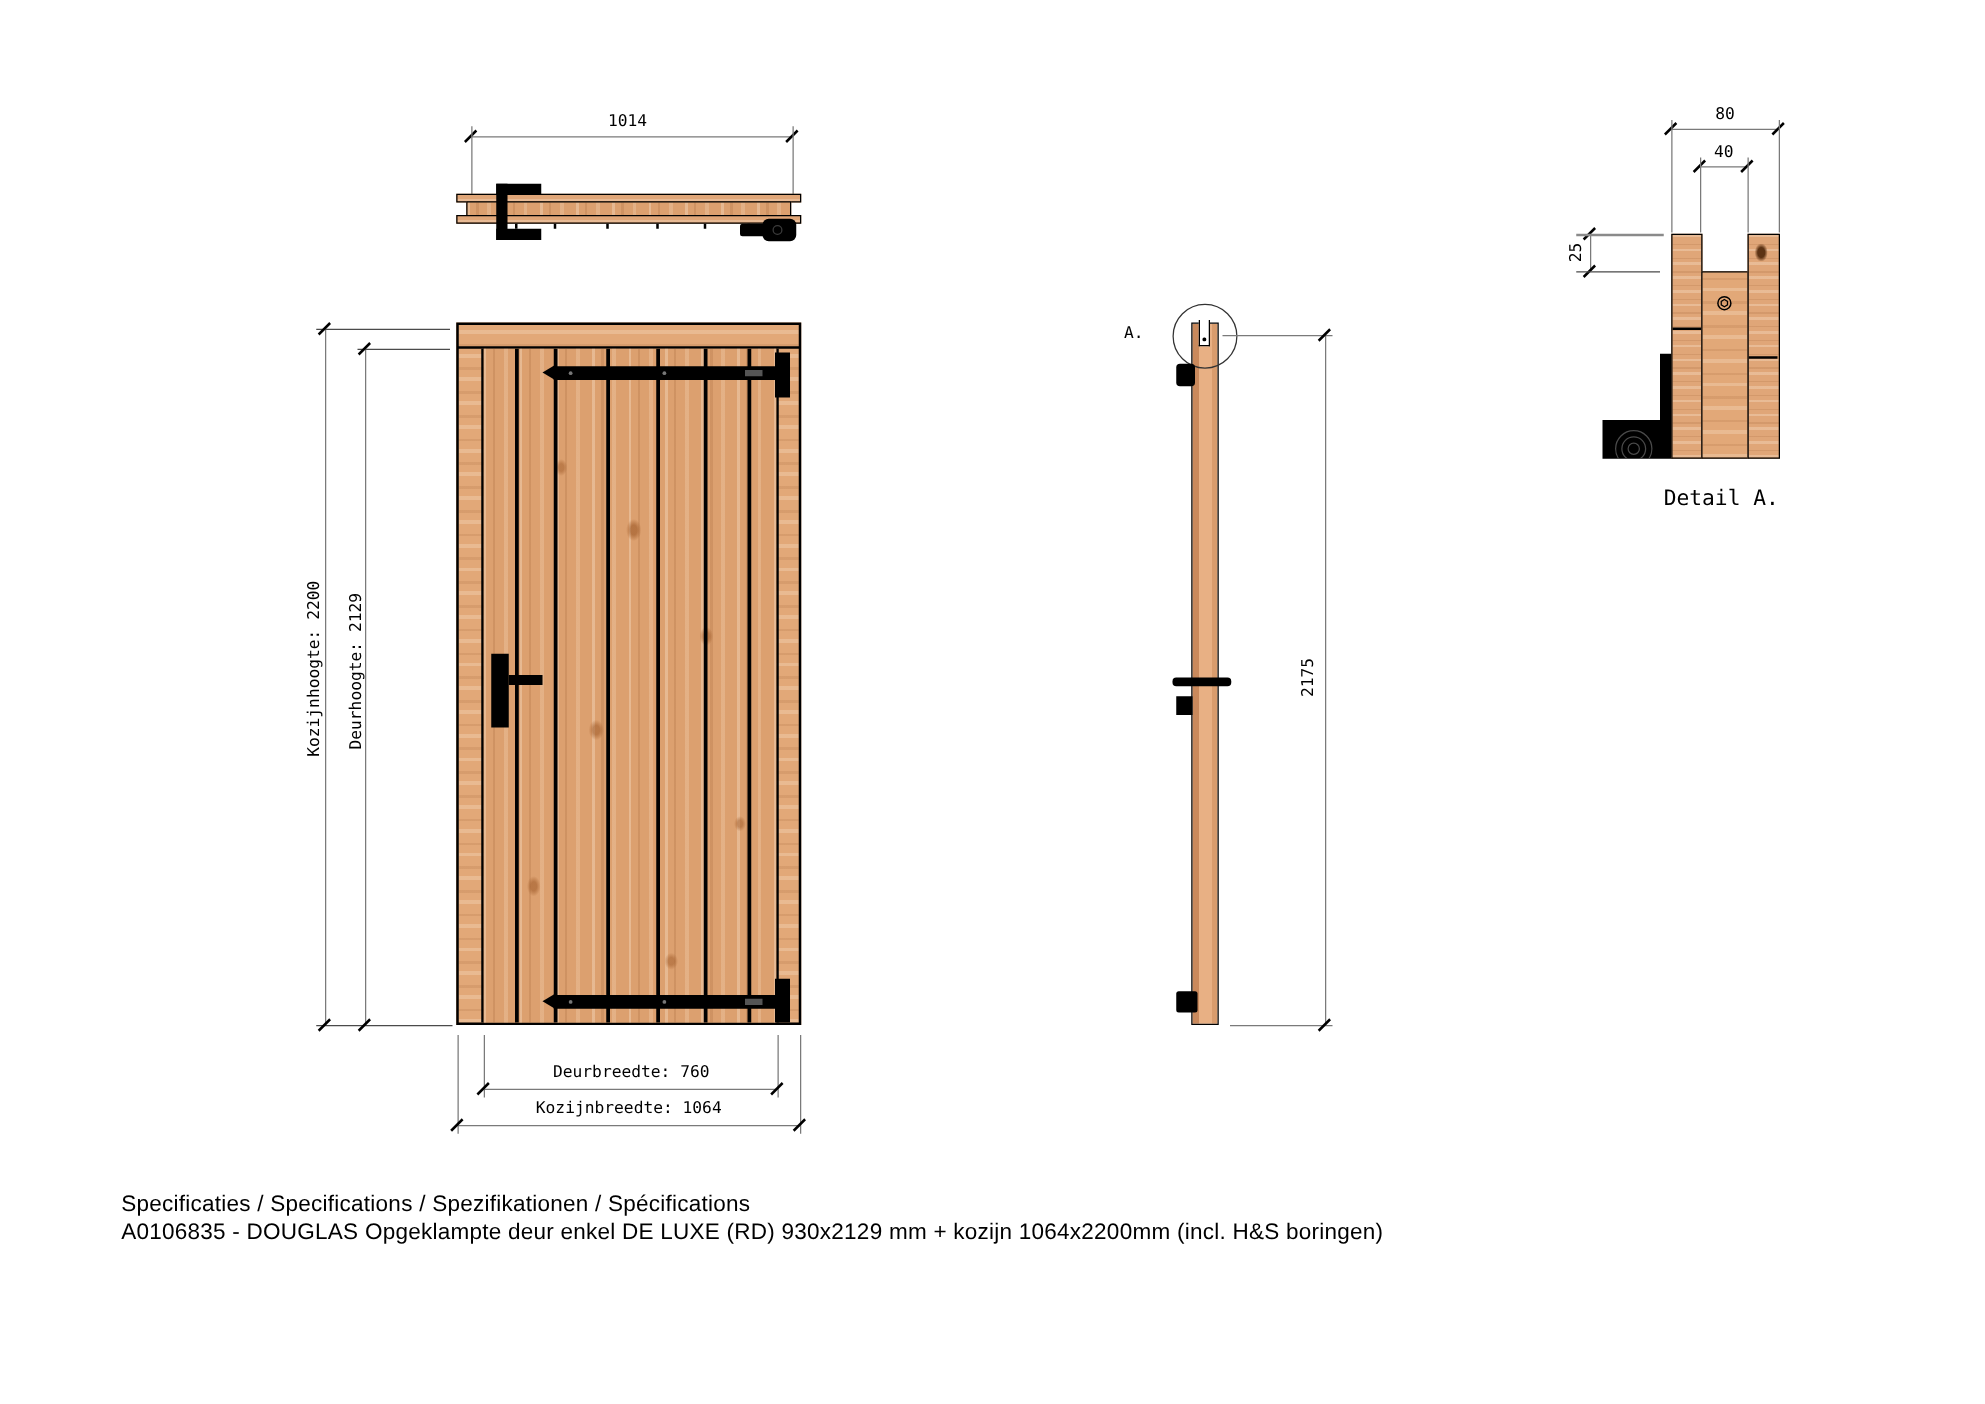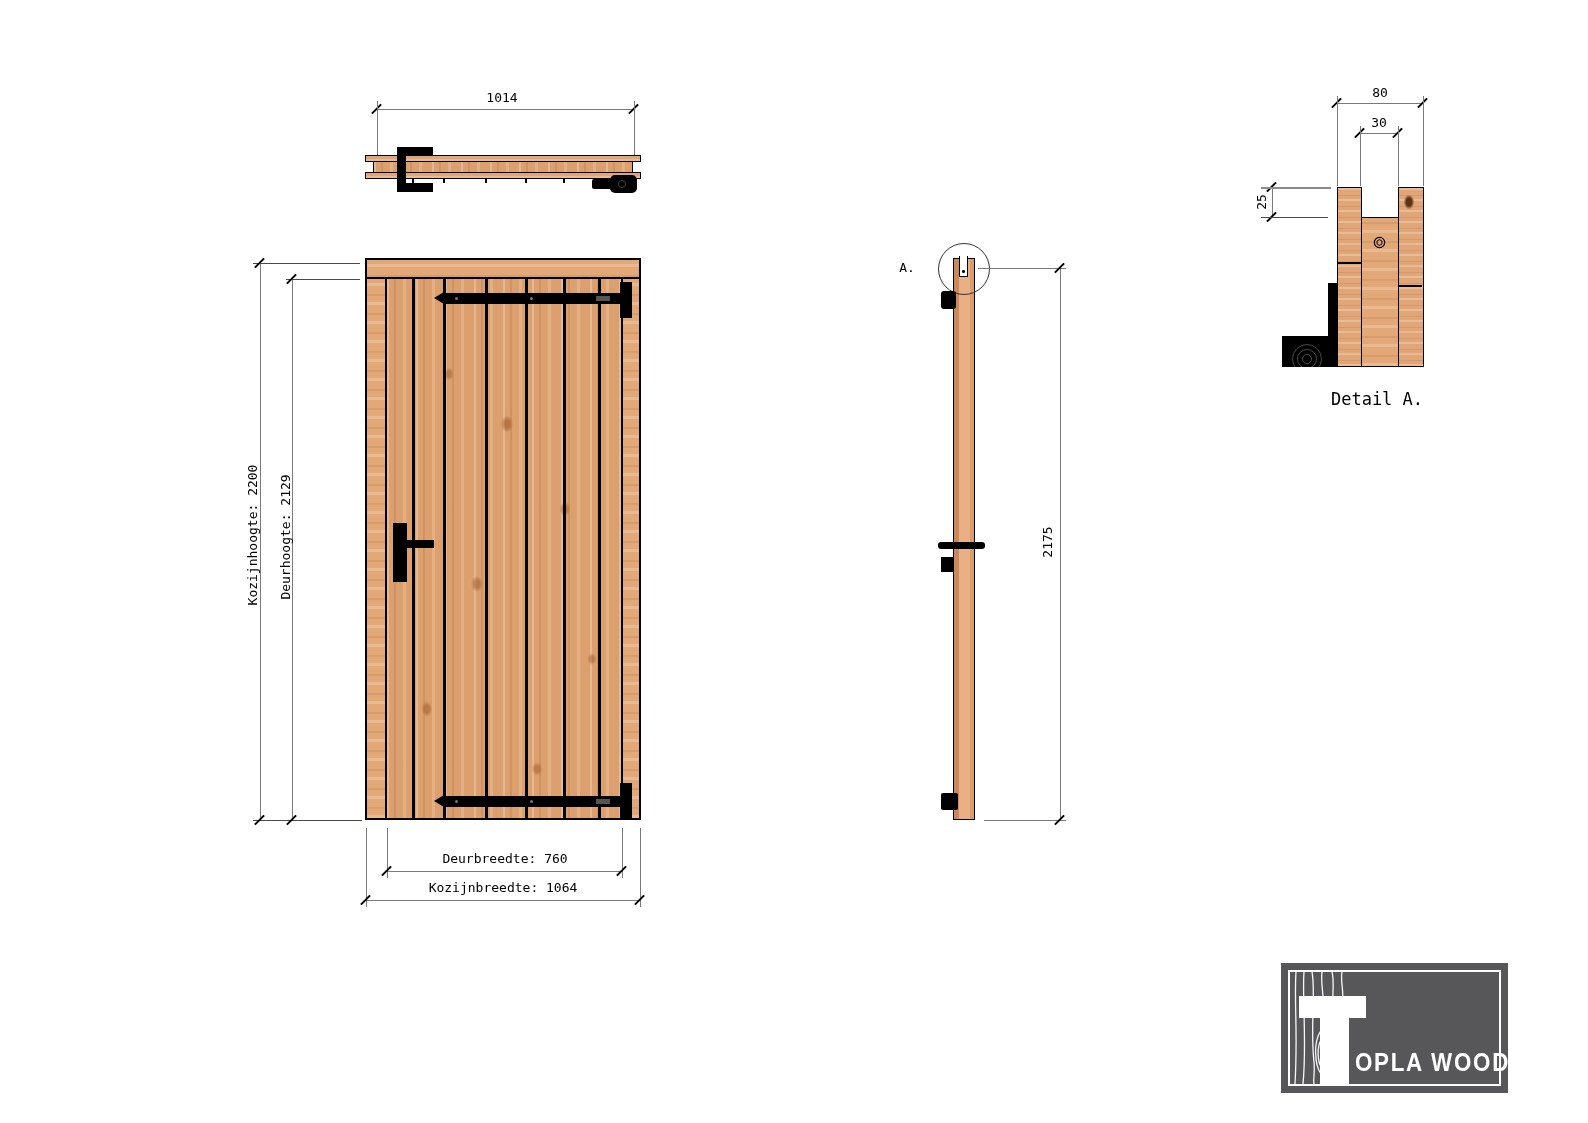--- a/index.html
+++ b/index.html
@@ -161,21 +161,21 @@
   </section>
 
   <section>
     <span class="dim" style="left:1380px;top:92px">80</span>
     <div class="lh" style="left:1337px;top:103px;width:86px"></div>
     <div class="tick" style="left:1337px;top:103px"></div>
     <div class="tick" style="left:1423px;top:103px"></div>
     <div class="lv" style="left:1337px;top:96px;height:90px"></div>
     <div class="lv" style="left:1423px;top:96px;height:90px"></div>
 
-    <span class="dim" style="left:1379px;top:122px">30</span>
+    <span class="dim" style="left:1379px;top:122px">40</span>
     <div class="lh" style="left:1360px;top:133px;width:38px"></div>
     <div class="tick" style="left:1360px;top:133px"></div>
     <div class="tick" style="left:1398px;top:133px"></div>
     <div class="lv" style="left:1360px;top:126px;height:60px"></div>
     <div class="lv" style="left:1398px;top:126px;height:60px"></div>
 
     <span class="dim rot" style="left:1261px;top:202px">25</span>
     <div class="lv" style="left:1272px;top:187px;height:30px"></div>
     <div class="tick" style="left:1272px;top:187px"></div>
     <div class="tick" style="left:1272px;top:217px"></div>
@@ -197,35 +197,17 @@
     <div class="abs" style="left:1404px;top:195px;width:10px;height:14px;background:radial-gradient(ellipse at center,#5c3314 0 40%,rgba(92,51,20,0) 75%);"></div>
 
     <svg class="abs" style="left:1372px;top:235px" width="15" height="15" viewBox="0 0 15 15">
       <circle cx="7.5" cy="7.5" r="5.2" fill="none" stroke="#000" stroke-width="1.2"></circle>
       <polygon points="7.5,4.6 10,6.1 10,8.9 7.5,10.4 5,8.9 5,6.1" fill="none" stroke="#000" stroke-width="1"></polygon>
     </svg>
 
     <span class="dim" style="left:1377px;top:399px;font-size:17px">Detail A.</span>
   </section>
 
-
-  <div id="logo">
-    <div class="inner"></div>
-    <svg class="abs" style="left:9px;top:9px" width="62" height="112" viewBox="0 0 62 112">
-      <g fill="none" stroke="#ffffff" stroke-width="1.3" opacity="0.95">
-        <path d="M6,0 C4,30 8,60 5,112"></path>
-        <path d="M14,0 C12,25 17,70 13,112"></path>
-        <path d="M22,0 C26,20 20,55 24,90 C25,100 23,108 24,112"></path>
-        <path d="M32,0 C30,14 36,30 33,46"></path>
-        <path d="M42,0 C45,12 41,26 44,40"></path>
-        <path d="M52,0 C50,10 55,22 52,34"></path>
-        <path d="M30,60 C24,70 24,92 31,102 C38,108 44,96 42,82 C40,70 35,62 30,60 Z"></path>
-        <path d="M31,68 C27,75 27,90 32,96 C37,99 40,90 38,81 C36,73 34,69 31,68 Z"></path>
-        <path d="M33,76 C31,80 31,87 34,90"></path>
-      </g>
-    </svg>
-    <div class="tbar"></div>
-    <div class="tstem"></div>
-    <span class="sr">T</span>
-    <div class="brand">OPLA WOOD</div>
-  </div>
+  <div class="note" style="top:953px">Specificaties / Specifications / Spezifikationen / Spécifications</div>
+  <div class="note" style="top:975px">A0106835 - DOUGLAS Opgeklampte deur enkel DE LUXE (RD) 930x2129 mm + kozijn 1064x2200mm (incl. H&amp;S boringen)</div>
+
 
 </div>
 
 </body></html>

